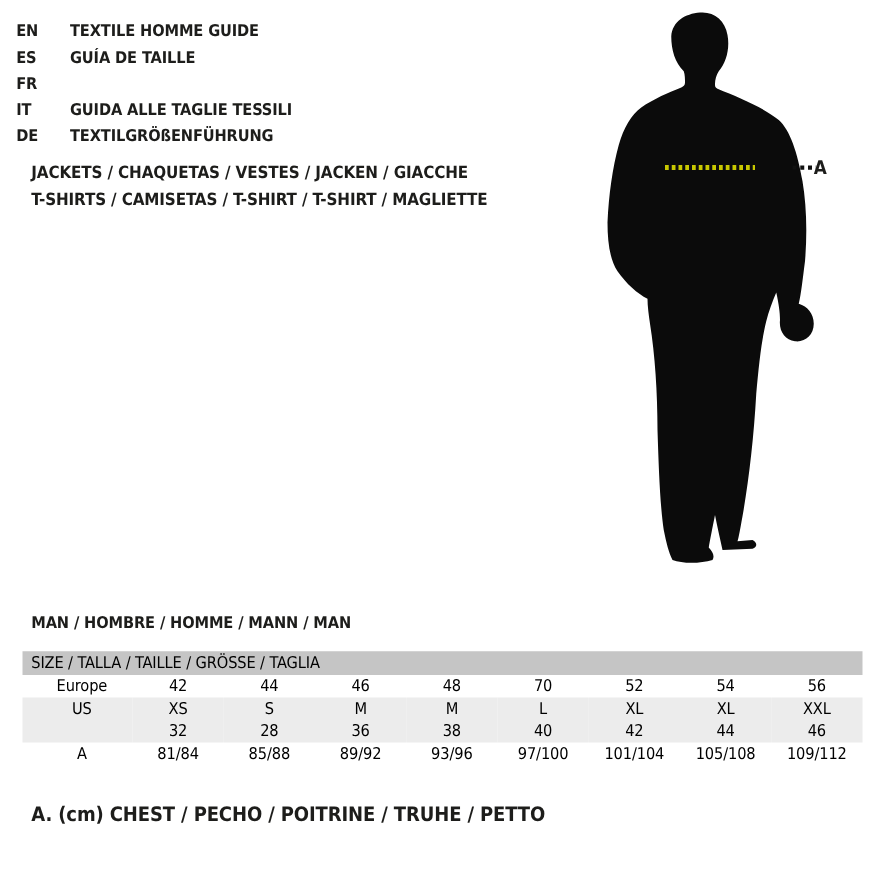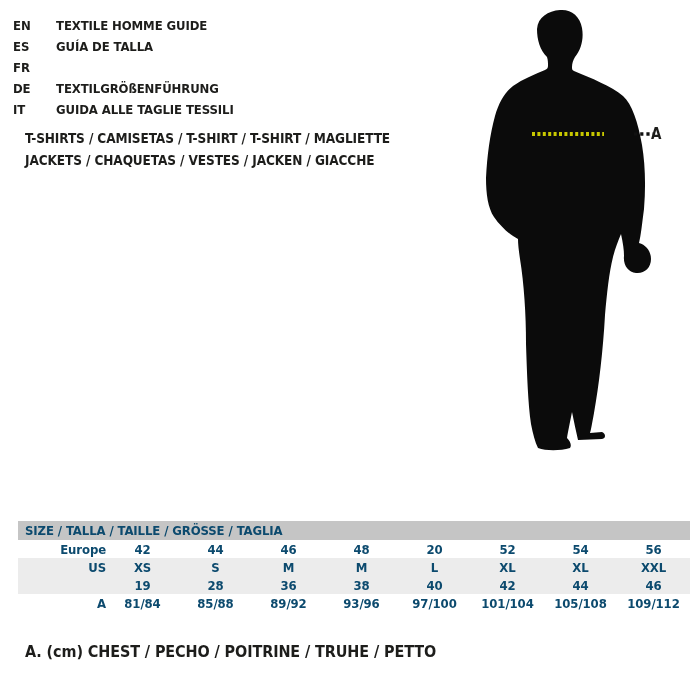--- a/index.html
+++ b/index.html
@@ -25,58 +25,58 @@
 
   
   .figure-wrap { position: absolute; left: 460px; top: 5px; width: 240px; height: 455px; }
   .measure-a { position: absolute; left: 651px; top: 125px; font-size: 15px; font-weight: 700; }
 
   
   .section-title { position: absolute; left: 25px; top: 491px; font-size: 13px; font-weight: 700; letter-spacing: -0.1px; }
 
   
   .size-table { position: absolute; left: 18px; top: 521px; width: 672px; border-collapse: collapse; table-layout: fixed; }
-  .size-table td { font-size: 13px; font-weight: 700; letter-spacing: -0.1px; text-align: center; vertical-align: middle; height: 18px; padding: 0; color: #0c4a6e; }
+  .size-table td { font-size: 13px; font-weight: 400; letter-spacing: -0.1px; text-align: center; vertical-align: middle; height: 18px; padding: 0; color: #000000; }
   .size-table tr.header-row td { background: #c5c5c5; text-align: left; padding-left: 7px; height: 19px; }
-  .size-table td.rowlabel { text-align: right; padding-left: 7px; width: 88px; }
+  .size-table td.rowlabel { text-align: center; padding-left: 7px; width: 88px; }
   .size-table tr.shaded td { background: #ececec; }
 
   
   .footnote { position: absolute; left: 25px; top: 642px; font-size: 16px; font-weight: 700; letter-spacing: -0.1px; }
 </style>
 </head>
 <body>
 
 <div class="page">
 
   <div class="lang-list">
     <div class="lang-row">
       <span class="code">EN</span>
       <span class="label">TEXTILE HOMME GUIDE</span>
     </div>
     <div class="lang-row">
       <span class="code">ES</span>
-      <span class="label">GUÍA DE TALLA</span>
+      <span class="label">GUÍA DE TAILLE</span>
     </div>
     <div class="lang-row">
       <span class="code">FR</span>
     </div>
     <div class="lang-row">
+      <span class="code">IT</span>
+      <span class="label">GUIDA ALLE TAGLIE TESSILI</span>
+    </div>
+    <div class="lang-row">
       <span class="code">DE</span>
       <span class="label">TEXTILGRÖßENFÜHRUNG</span>
-    </div>
-    <div class="lang-row">
-      <span class="code">IT</span>
-      <span class="label">GUIDA ALLE TAGLIE TESSILI</span>
     </div>
   </div>
 
   <div class="categories">
+    <div>JACKETS / CHAQUETAS / VESTES / JACKEN / GIACCHE</div>
     <div>T-SHIRTS / CAMISETAS / T-SHIRT / T-SHIRT / MAGLIETTE</div>
-    <div>JACKETS / CHAQUETAS / VESTES / JACKEN / GIACCHE</div>
   </div>
 
   <div class="figure-wrap">
     <svg width="240" height="455" viewBox="0 0 240 455">
       <path d="M100,5
            C111,4 120,11 122,23 C124,34 121,45 115,52 C113,55 112,59 112,62
            C112,64 112,65 114,66 C131,73 151,81 163,91
            C172,99 178,117 182,140 C185,158 186,180 184,204
            C182,219 181,230 179,238
            C186,240 191,246 191,254 C191,263 184,269 176,268 C168,267 163,260 164,251
@@ -95,20 +95,21 @@
            C50,230 41,222 34,212 C28,203 26,189 26,173
            C27,151 30,129 35,111 C39,97 45,87 53,81
            C63,74 75,69 85,65 C87,64 88,63 88,61
            C88,58 88,55 87,52 C80,45 77,35 77,24 C78,12 88,6 100,5 Z" fill="#0b0b0b"></path>
       <line x1="72" y1="129" x2="144" y2="129" stroke-width="4" stroke-dasharray="3 2.4" stroke="#c8c800"></line>
       <line x1="174" y1="129" x2="193" y2="129" stroke-width="3.4" stroke-dasharray="3.2 3" stroke="#111111"></line>
     </svg>
   </div>
   <span class="measure-a">A</span>
 
+  <div class="section-title">MAN / HOMBRE / HOMME / MANN / MAN</div>
 
   <table class="size-table">
     <colgroup>
       <col style="width:88px">
       <col>
         <col>
         <col>
         <col>
         <col>
         <col>
@@ -118,39 +119,39 @@
     <tbody>
       <tr class="header-row">
         <td colspan="9">SIZE / TALLA / TAILLE / GRÖSSE / TAGLIA</td>
       </tr>
       <tr>
         <td class="rowlabel">Europe</td>
         <td>42</td>
         <td>44</td>
         <td>46</td>
         <td>48</td>
-        <td>20</td>
+        <td>70</td>
         <td>52</td>
         <td>54</td>
         <td>56</td>
       </tr>
       <tr class="shaded">
         <td class="rowlabel">US</td>
         <td>XS</td>
         <td>S</td>
         <td>M</td>
         <td>M</td>
         <td>L</td>
         <td>XL</td>
         <td>XL</td>
         <td>XXL</td>
       </tr>
       <tr class="shaded">
         <td class="rowlabel"></td>
-        <td>19</td>
+        <td>32</td>
         <td>28</td>
         <td>36</td>
         <td>38</td>
         <td>40</td>
         <td>42</td>
         <td>44</td>
         <td>46</td>
       </tr>
       <tr>
         <td class="rowlabel">A</td>

